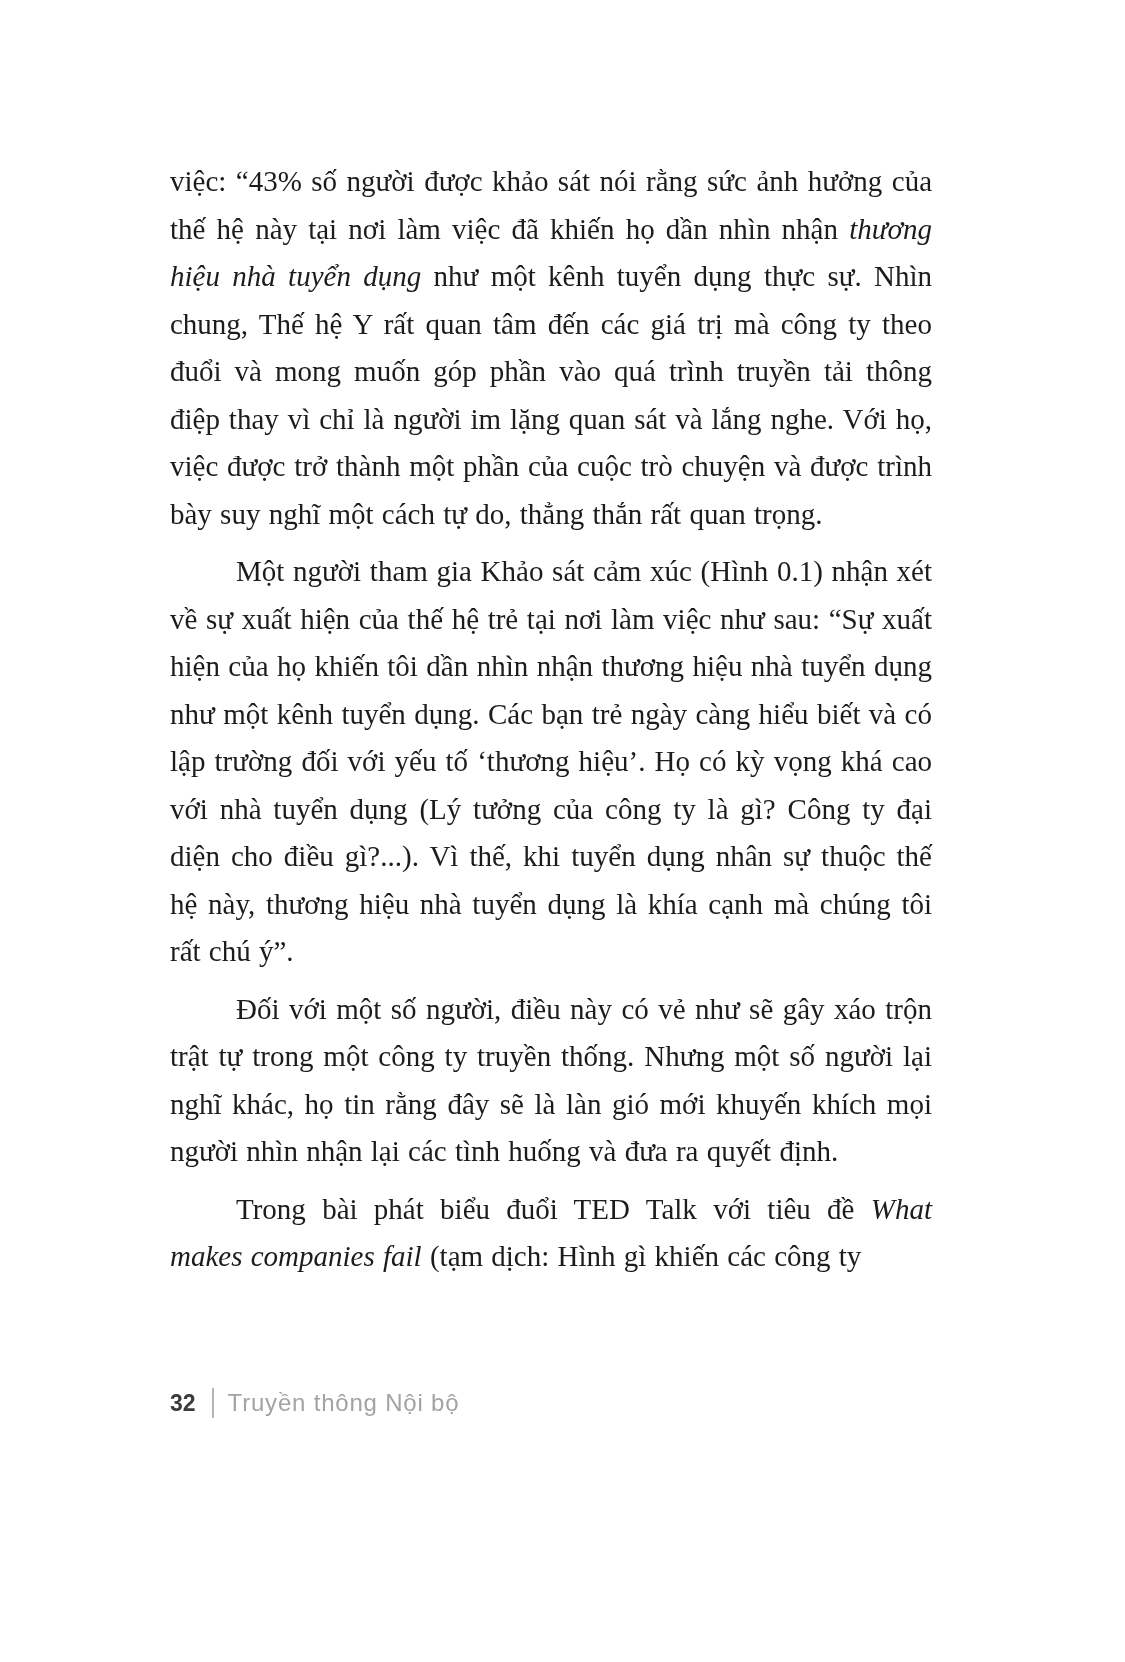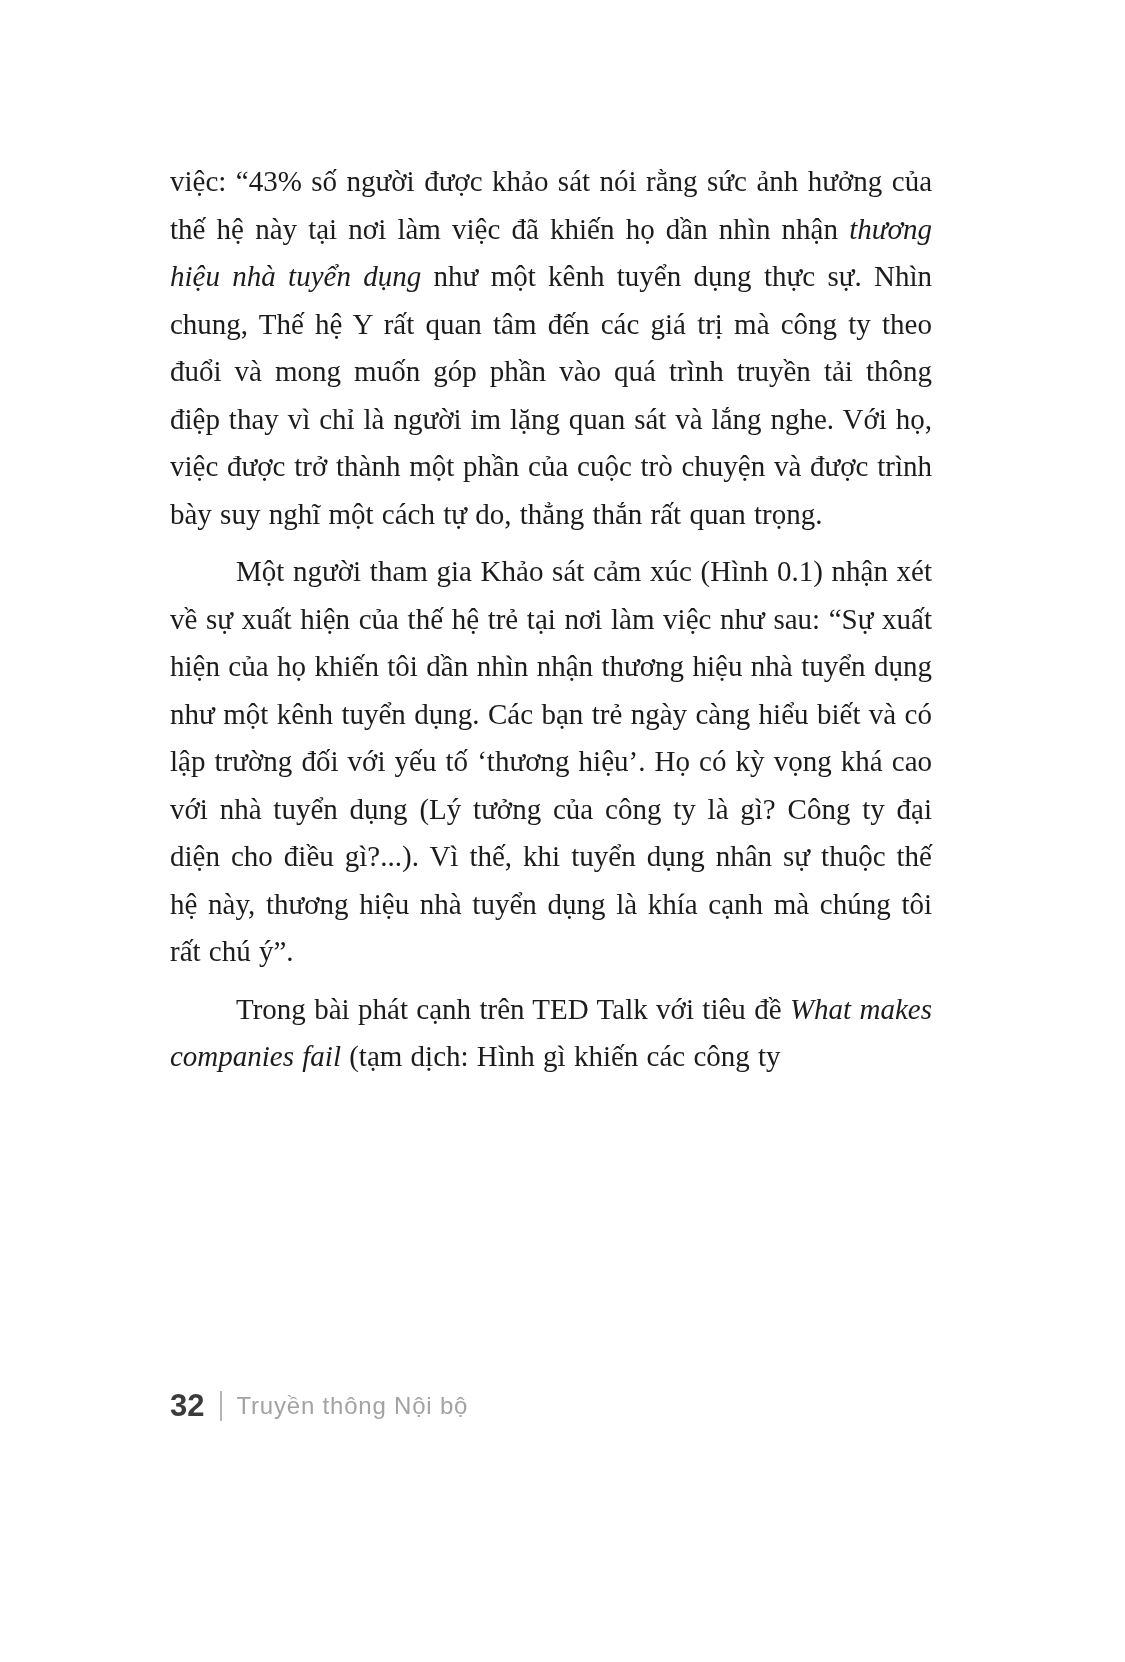--- a/index.html
+++ b/index.html
@@ -41,21 +41,21 @@
   .footer {
     position: absolute;
     left: 170px;
     top: 1388px;
     display: flex;
     align-items: center;
   }
   .page-number {
     font-family: "Liberation Sans", sans-serif;
     font-weight: bold;
-    font-size: 31px;
+    font-size: 23px;
     color: #3b3b3b;
   }
   .footer-divider {
     width: 2px;
     height: 30px;
     background: #b5b5b5;
     margin: 0 14px 0 16px;
   }
   .book-title {
     font-family: "Liberation Sans", sans-serif;
@@ -70,22 +70,23 @@
 <body>
 
 <div class="page">
 
   <div class="text-block">
 
     <p class="para no-indent"><span>việc: “43% số người được khảo sát nói rằng sức ảnh hưởng của thế hệ này tại nơi làm việc đã khiến họ dần nhìn nhận </span><em>thương hiệu nhà tuyển dụng</em><span> như một kênh tuyển dụng thực sự. Nhìn chung, Thế hệ Y rất quan tâm đến các giá trị mà công ty theo đuổi và mong muốn góp phần vào quá trình truyền tải thông điệp thay vì chỉ là người im lặng quan sát và lắng nghe. Với họ, việc được trở thành một phần của cuộc trò chuyện và được trình bày suy nghĩ một cách tự do, thẳng thắn rất quan trọng.</span></p>
 
     <p class="para"><span>Một người tham gia Khảo sát cảm xúc (Hình 0.1) nhận xét về sự xuất hiện của thế hệ trẻ tại nơi làm việc như sau: “Sự xuất hiện của họ khiến tôi dần nhìn nhận thương hiệu nhà tuyển dụng như một kênh tuyển dụng. Các bạn trẻ ngày càng hiểu biết và có lập trường đối với yếu tố ‘thương hiệu’. Họ có kỳ vọng khá cao với nhà tuyển dụng (Lý tưởng của công ty là gì? Công ty đại diện cho điều gì?...). Vì thế, khi tuyển dụng nhân sự thuộc thế hệ này, thương hiệu nhà tuyển dụng là khía cạnh mà chúng tôi rất chú ý”.</span></p>
 
+    <p class="para"><span>Đối với một số người, điều này có vẻ như sẽ gây xáo trộn trật tự trong một công ty truyền thống. Nhưng một số người lại nghĩ khác, họ tin rằng đây sẽ là làn gió mới khuyến khích mọi người nhìn nhận lại các tình huống và đưa ra quyết định.</span></p>
 
-    <p class="para"><span>Trong bài phát cạnh trên TED Talk với tiêu đề </span><em>What makes companies fail</em><span> (tạm dịch: Hình gì khiến các công ty</span></p>
+    <p class="para"><span>Trong bài phát biểu đuổi TED Talk với tiêu đề </span><em>What makes companies fail</em><span> (tạm dịch: Hình gì khiến các công ty</span></p>
 
   </div>
 
   <div class="footer">
     <span class="page-number">32</span>
     <span class="footer-divider"></span>
     <span class="book-title">Truyền thông Nội bộ</span>
   </div>
 
 </div>

